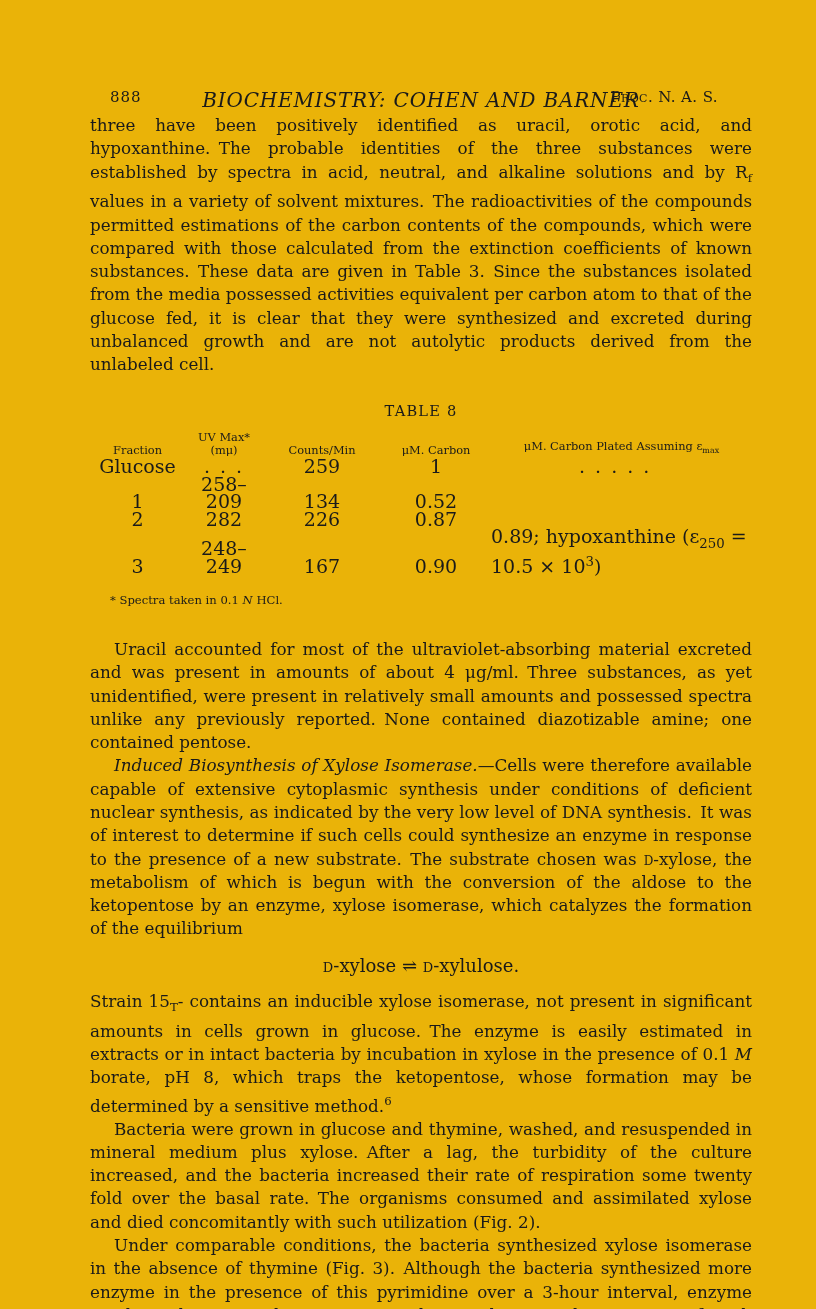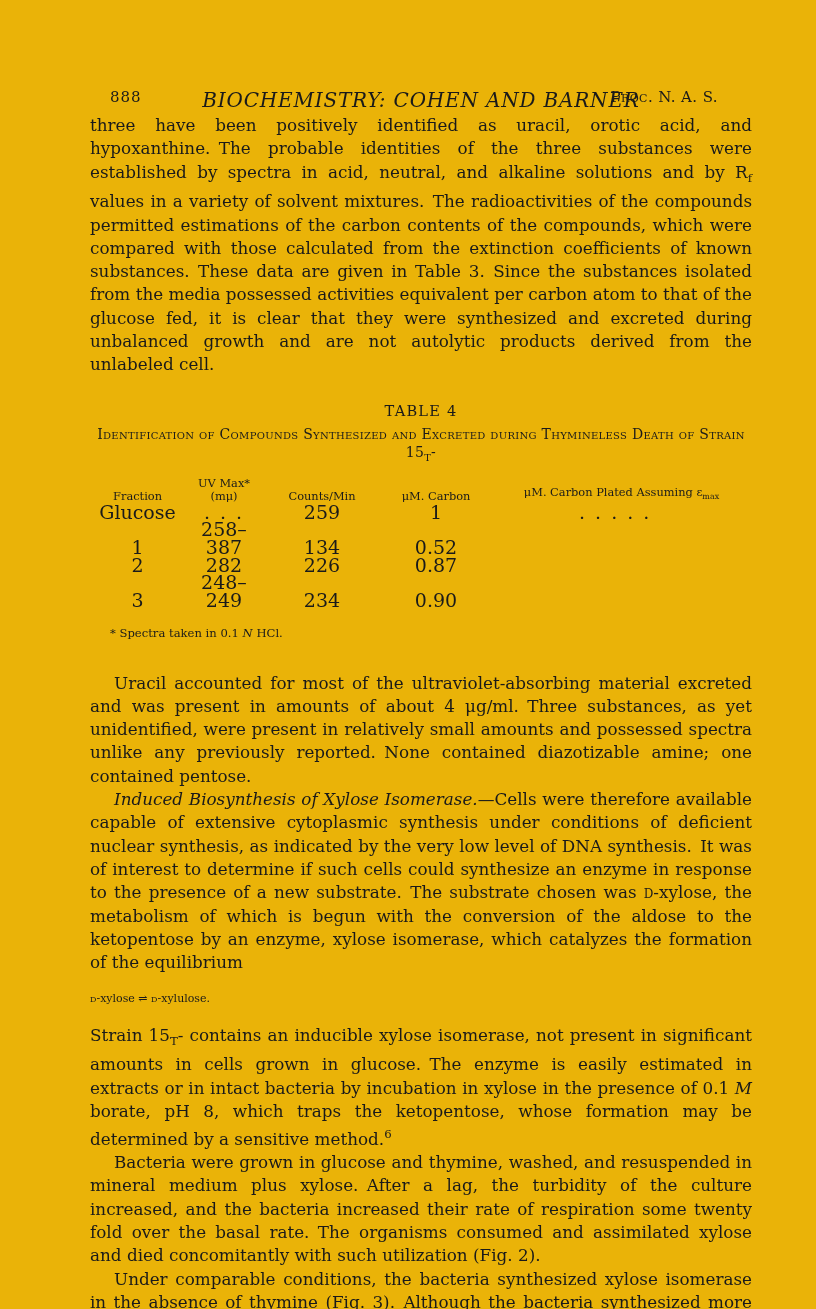--- a/index.html
+++ b/index.html
@@ -39,73 +39,73 @@
   .tcell.c2{width:118px;text-align:center;}
   .tcell.c3{width:110px;text-align:center;}
   .tcell.c4{flex:1;text-align:left;}
   .thead .tcell{font-size:11.4px;line-height:13.5px;}
   .thead .tcell.c4{text-align:center;}
   .tbody .tcell{font-size:19px;line-height:17.6px;}
   .dots{display:inline-block;margin-left:88px;letter-spacing:2px;}
   .dots3{letter-spacing:2px;}
   .table-footnote{margin-top:13px;font-size:11.6px;padding-left:20px;}
   
-  .equation{font-size:11px;margin:13px 0 13px 0;}
+  .equation{text-align:center;font-size:18px;margin:13px 0 13px 0;}
 </style>
 </head>
 <body>
 
 <div class="page">
 
   <div class="running-header">
     <span class="page-number">888</span>
     <span class="running-title">BIOCHEMISTRY: COHEN AND BARNER</span>
     <span class="journal-ref">Proc. N. A. S.</span>
   </div>
 
   <div class="bodytext">
 
     <p class="first-par">three have been positively identified as uracil, orotic acid, and hypoxanthine. The probable identities of the three substances were established by spectra in acid, neutral, and alkaline solutions and by R<sub>f</sub> values in a variety of solvent mixtures. The radioactivities of the compounds permitted estimations of the carbon contents of the compounds, which were compared with those calculated from the extinction coefficients of known substances. These data are given in Table 3. Since the substances isolated from the media possessed activities equivalent per carbon atom to that of the glucose fed, it is clear that they were synthesized and excreted during unbalanced growth and are not autolytic products derived from the unlabeled cell.</p>
 
     <div class="table-block">
-      <div class="table-caption">TABLE 4</div>
-      <div class="table-title">Identification of Compounds Synthesized and Excreted during Thymineless Death of Strain 15<sub>T</sub>-</div>
+      <div class="table-caption">TABLE 8</div>
       <div class="ptable">
         <div class="trow thead">
             <div class="tcell c0">Fraction</div>
             <div class="tcell c1">UV Max*<br>(mμ)</div>
             <div class="tcell c2">Counts/Min</div>
             <div class="tcell c3">μM. Carbon</div>
             <div class="tcell c4">μM. Carbon Plated Assuming ε<sub>max</sub></div>
           </div>
         <div class="tbody">
             <div class="trow">
               <div class="tcell c0">Glucose</div>
               <div class="tcell c1"><span class="dots3">. . .</span></div>
               <div class="tcell c2">259</div>
               <div class="tcell c3">1</div>
               <div class="tcell c4"><span class="dots">. . . . .</span></div>
             </div>
             <div class="trow">
               <div class="tcell c0">1</div>
-              <div class="tcell c1">258–387</div>
+              <div class="tcell c1">258–209</div>
               <div class="tcell c2">134</div>
               <div class="tcell c3">0.52</div>
             </div>
             <div class="trow">
               <div class="tcell c0">2</div>
               <div class="tcell c1">282</div>
               <div class="tcell c2">226</div>
               <div class="tcell c3">0.87</div>
             </div>
             <div class="trow">
               <div class="tcell c0">3</div>
               <div class="tcell c1">248–249</div>
-              <div class="tcell c2">234</div>
+              <div class="tcell c2">167</div>
               <div class="tcell c3">0.90</div>
+              <div class="tcell c4">0.89; hypoxanthine (ε<sub>250</sub> = 10.5 × 10<sup>3</sup>)</div>
             </div>
           </div>
       </div>
       <div class="table-footnote">* Spectra taken in 0.1 <i>N</i> HCl.</div>
     </div>
 
     <p class="indent" style="margin-top:26px;">Uracil accounted for most of the ultraviolet-absorbing material excreted and was present in amounts of about 4 μg/ml. Three substances, as yet unidentified, were present in relatively small amounts and possessed spectra unlike any previously reported. None contained diazotizable amine; one contained pentose.</p>
 
     <p class="indent"><i>Induced Biosynthesis of Xylose Isomerase.</i>—Cells were therefore available capable of extensive cytoplasmic synthesis under conditions of deficient nuclear synthesis, as indicated by the very low level of DNA synthesis. It was of interest to determine if such cells could synthesize an enzyme in response to the presence of a new substrate. The substrate chosen was <span class="sc">d</span>-xylose, the metabolism of which is begun with the conversion of the aldose to the ketopentose by an enzyme, xylose isomerase, which catalyzes the formation of the equilibrium</p>
 

